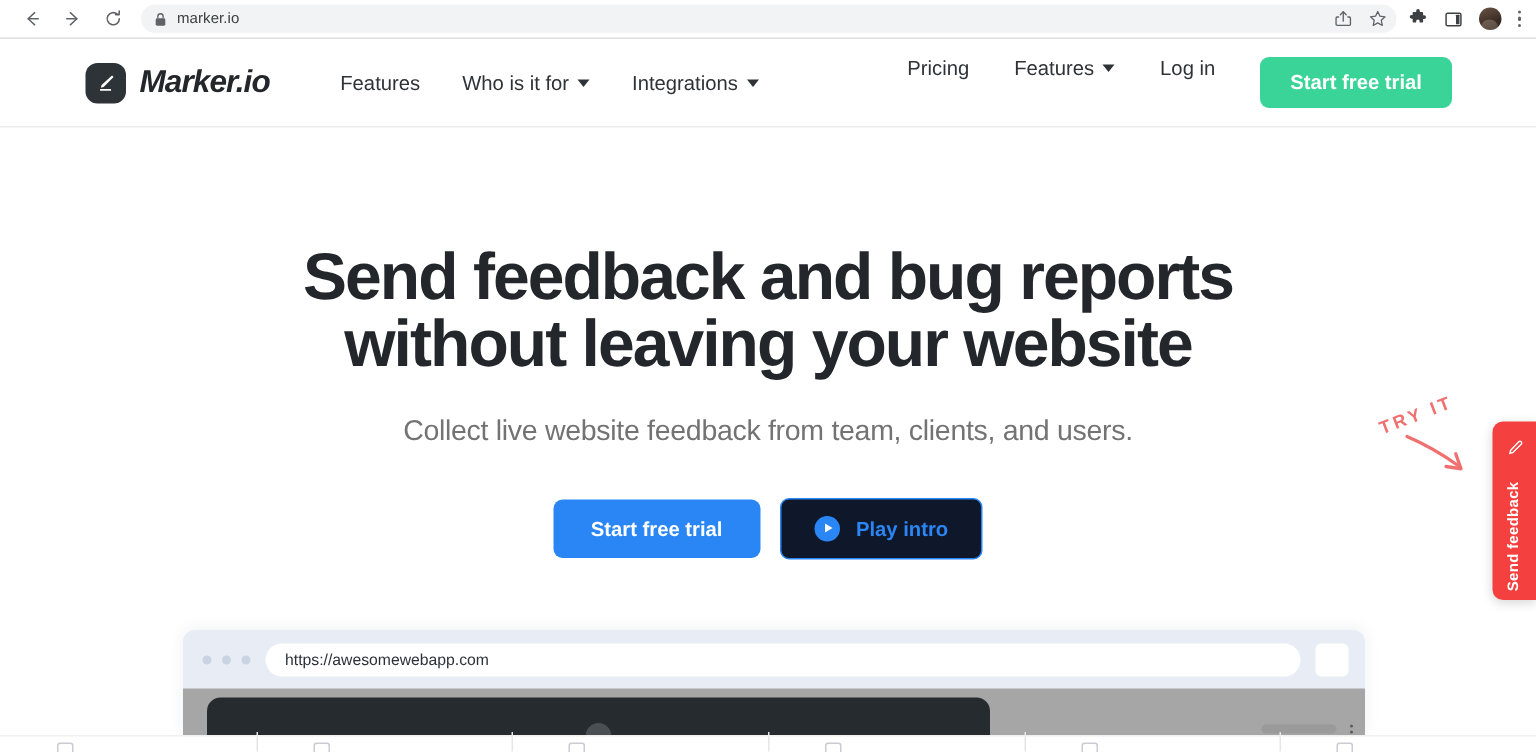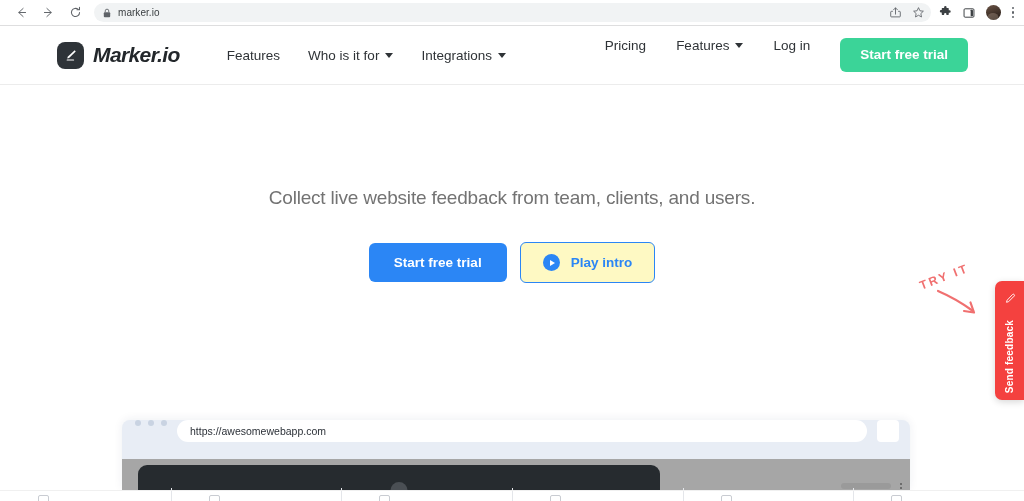--- a/index.html
+++ b/index.html
@@ -162,21 +162,21 @@
     color: #fff;
     font-size: 13.5px;
     font-weight: bold;
     border: none;
     border-radius: 6px;
     padding: 13px 25px;
     cursor: pointer;
     line-height: 1;
   }
   .btn-outline-blue {
-    background: #fef9c3;
+    background: #0f172a;
     color: #2b86f5;
     font-size: 13.5px;
     font-weight: bold;
     border: 1.5px solid #2b86f5;
     border-radius: 6px;
     padding: 11px 22px;
     cursor: pointer;
     display: flex; align-items: center; gap: 11px;
     line-height: 1;
   }
@@ -250,21 +250,21 @@
     width: 788px;
     height: 70px;
     background: #e8edf5;
     border-radius: 8px 8px 0 0;
     box-shadow: 0 -1px 10px rgba(20,40,80,.07);
     overflow: hidden;
   }
   .mock-topbar {
     height: 39px;
     display: flex;
-    align-items: flex-start;
+    align-items: center;
     padding: 0 11px 0 13px;
     gap: 10px;
   }
   .mock-dots { display: flex; gap: 7px; }
   .mock-dots i { width: 6px; height: 6px; border-radius: 50%; background: #c9d3e2; display: block; }
   .mock-url {
     flex: 1;
     height: 22px;
     background: #fff;
     border-radius: 11px;
@@ -453,20 +453,24 @@
       <i class="caret"></i>
     </a>
     <a class="nav-link">
       <span>Log in</span>
     </a>
     <button class="btn-trial-green">Start free trial</button>
   </div>
 </div>
 
 <div class="hero">
+  <h1 class="hero-title">
+    <span>Send feedback and bug reports</span><br>
+    <span>without leaving your website</span>
+  </h1>
   <p class="hero-sub">Collect live website feedback from team, clients, and users.</p>
 
   <div class="hero-cta">
     <button class="btn-primary-blue">Start free trial</button>
     <button class="btn-outline-blue">
       <span class="play-dot"></span>
       <span>Play intro</span>
     </button>
   </div>
 

